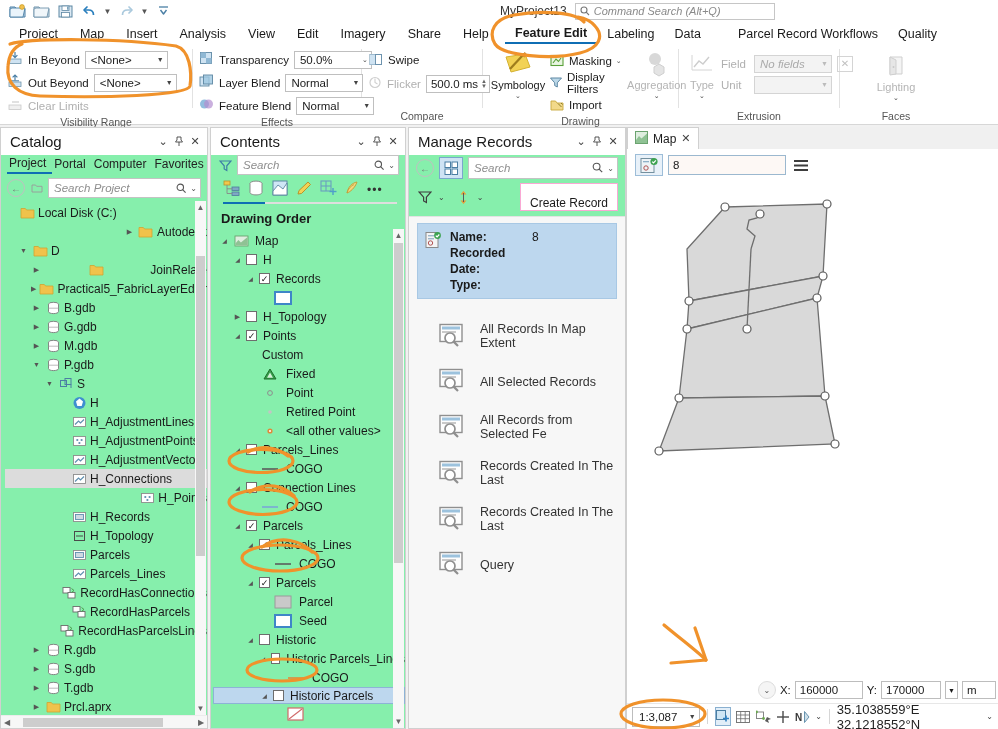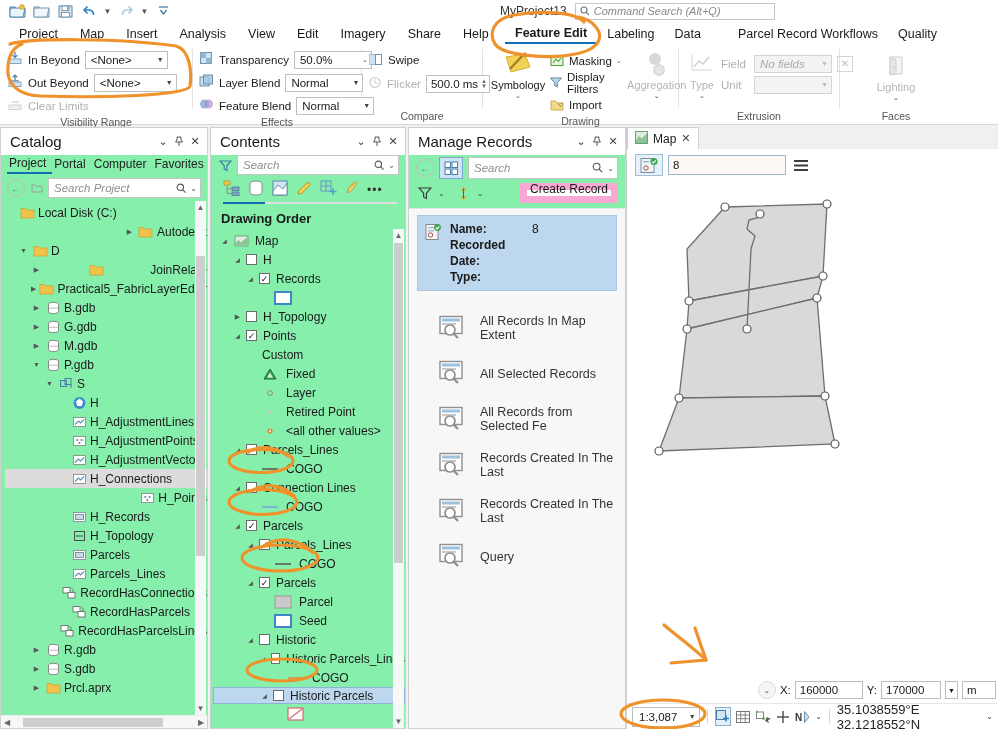--- a/index.html
+++ b/index.html
@@ -116,21 +116,21 @@
   .hscroll { height:13px; background:#f7f7f7; display:flex; align-items:center; border-top:1px solid #ececec;}
   .hscroll .ha { width:12px; text-align:center; font-size:8px; color:#666;}
   .hscroll .htrack { flex:1; height:9px; position:relative;}
   .hscroll .hthumb { position:absolute; top:0; height:9px; background:#cdcdcd;}
 
   
   .mr-toolbar1 { display:flex; align-items:center; gap:5px; padding:2px 7px 1px 7px;}
   .mr-toolbar2 { display:flex; align-items:center; gap:4px; padding:3px 7px 5px 7px; border-bottom:1px solid #e3e3e3;}
   .tgl { width:24px; height:22px; border:1px solid #7aa7cc; background:#cfe3f4; display:flex; align-items:center; justify-content:center;}
   .createbtn {
-    margin-left:auto; height:20px; min-width:98px; border:7px solid #f9a8d4; background:#fff;
+    margin-left:auto; height:28px; min-width:98px; border:1px solid #f9a8d4; background:#fff;
     display:flex; align-items:flex-end; justify-content:center; font-size:12px; cursor:pointer;
   }
   .mr-body { flex:1; background:#f7f7f7; padding:6px 8px; overflow:hidden;}
   .reccard {
     background:#bdd7ee; border:1px solid #a8c8e4; padding:5px 6px;
     display:flex; gap:8px; align-items:flex-start; margin-bottom:14px;
   }
   .reccard .rc-fields { font-size:12px; line-height:16px;}
   .rc-line { display:flex; }
   .rc-key { width:82px; font-weight:bold;}
@@ -770,20 +770,31 @@
               <path d="M2.5 3.2v7.5c0 1 2.2 1.9 5 1.9s5-.9 5-1.9V3.2" fill="#fff" stroke="#7b7b7b" stroke-width="0.9"></path>
               <line x1="2.5" y1="7.2" x2="12.5" y2="7.2" stroke="#9d9d9d" stroke-width="0.7"></line>
             </svg>
           </span>
           <span>S.gdb</span>
         </div>
         <div class="trow" style="padding-left: 26px;">
           <span class="arrw">▶</span>
           <span class="ticon">
             <svg width="15" height="14" viewBox="0 0 15 14">
+              <ellipse cx="7.5" cy="3.2" rx="5" ry="1.9" fill="#fff" stroke="#7b7b7b" stroke-width="0.9"></ellipse>
+              <path d="M2.5 3.2v7.5c0 1 2.2 1.9 5 1.9s5-.9 5-1.9V3.2" fill="#fff" stroke="#7b7b7b" stroke-width="0.9"></path>
+              <line x1="2.5" y1="7.2" x2="12.5" y2="7.2" stroke="#9d9d9d" stroke-width="0.7"></line>
+            </svg>
+          </span>
+          <span>T.gdb</span>
+        </div>
+        <div class="trow" style="padding-left: 26px;">
+          <span class="arrw">▶</span>
+          <span class="ticon">
+            <svg width="15" height="14" viewBox="0 0 15 14">
               <path d="M1 2.5h4.3L6.6 4H14v8H1z" fill="#f0c24b" stroke="#cfa431" stroke-width="0.8"></path>
             </svg>
           </span>
           <span>Prcl.aprx</span>
         </div>
       </div>
     <div class="vscroll">
       <div class="va" style="top:0">▲</div>
       <div class="thumb" style="top:55px; height:300px;"></div>
       <div class="va" style="bottom:0">▼</div>
@@ -929,21 +940,21 @@
           </span>
           <span style="margin-left: 2px;">Fixed</span>
         </div>
         <div class="trow" style="padding-left: 32px;">
           <span class="arrw"></span>
           <span style="display: inline-flex; align-items: center; justify-content: center; width: 22px; height: 14px;">
             <svg width="22" height="14" viewBox="0 0 22 14">
               <circle cx="11" cy="7" r="2.4" fill="none" stroke="#8d8d8d" stroke-width="1"></circle>
             </svg>
           </span>
-          <span style="margin-left: 2px;">Layer</span>
+          <span style="margin-left: 2px;">Point</span>
         </div>
         <div class="trow" style="padding-left: 32px;">
           <span class="arrw"></span>
           <span style="display: inline-flex; align-items: center; justify-content: center; width: 22px; height: 14px;">
             <svg width="22" height="14" viewBox="0 0 22 14">
               <circle cx="11" cy="7" r="1.8" fill="#c4c4c4"></circle>
             </svg>
           </span>
           <span style="margin-left: 2px;">Retired Point</span>
         </div>

